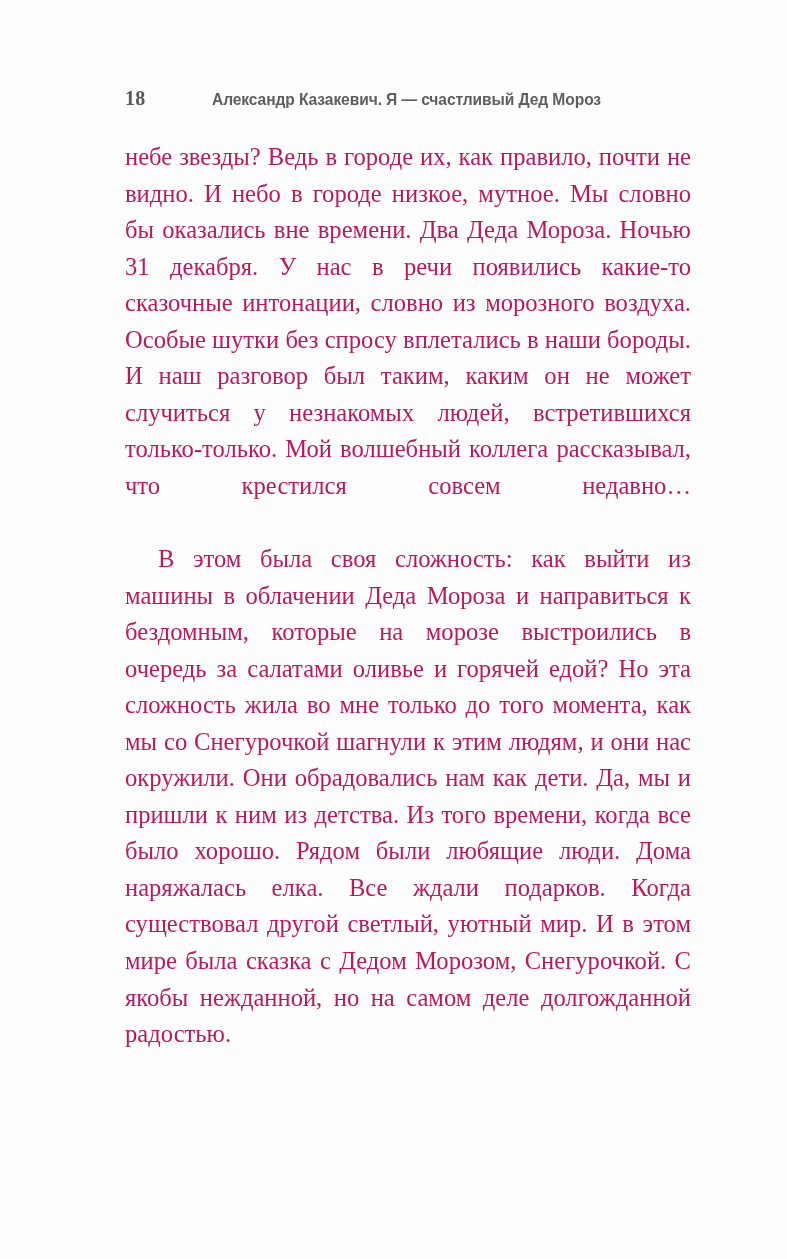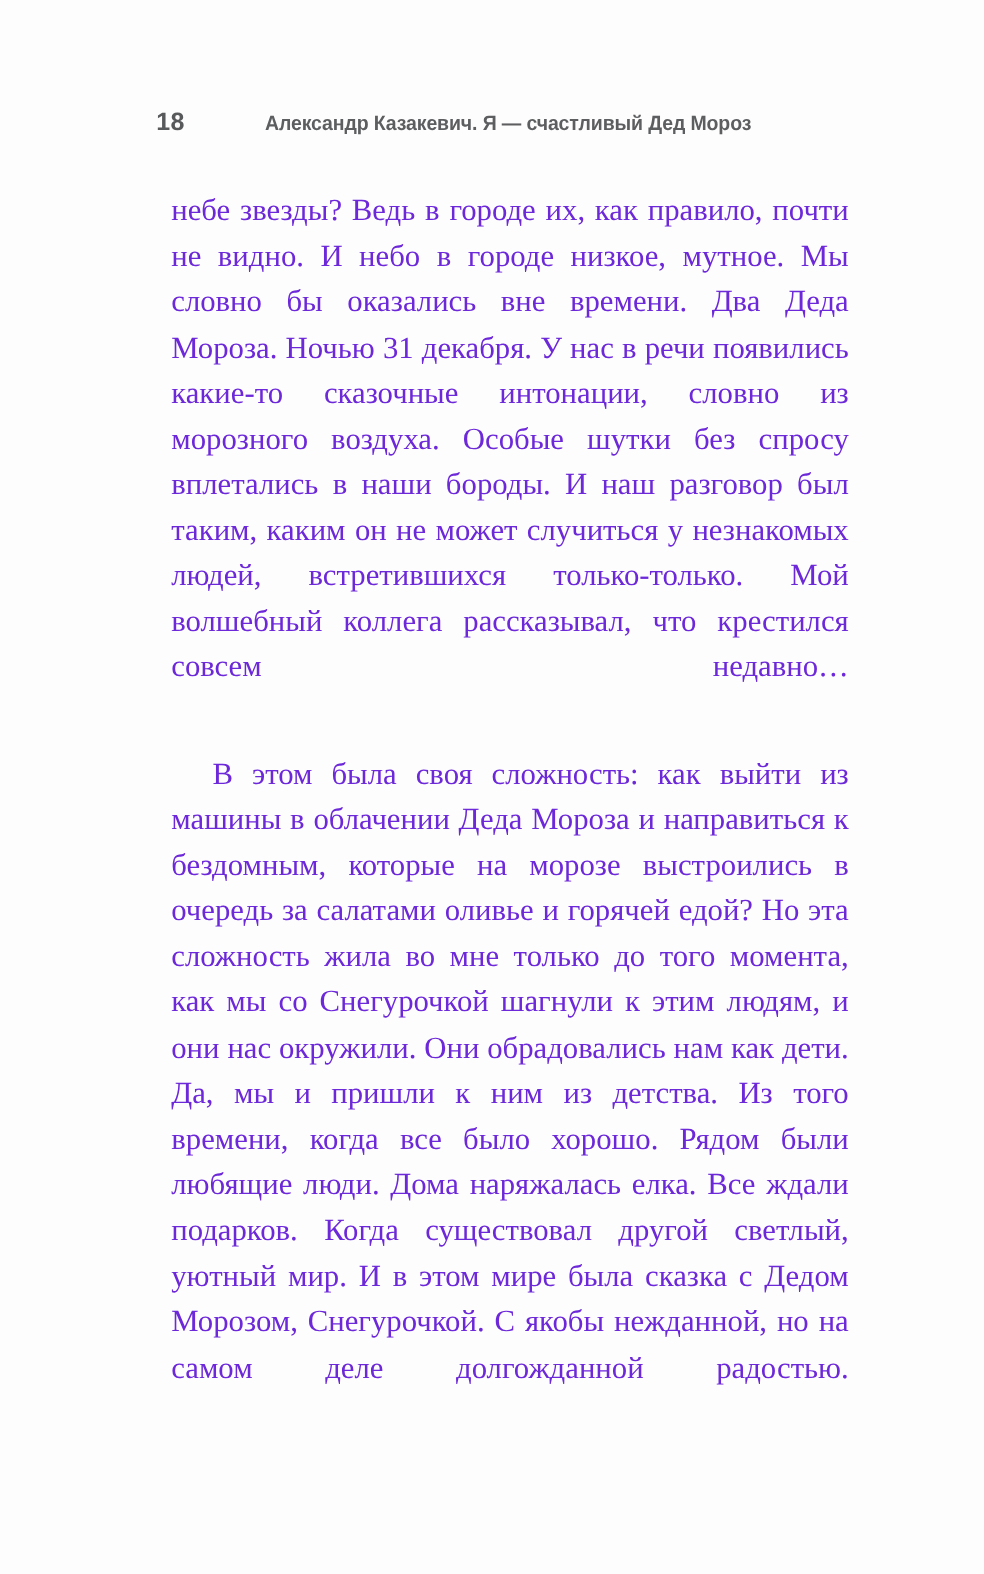--- a/index.html
+++ b/index.html
@@ -24,21 +24,21 @@
     position: absolute;
     left: 125px;
     top: 88px;
     width: 565px;
     height: 26px;
     display: flex;
     align-items: baseline;
   }
 
   .folio {
-    font-family: Liberation Sans, sans-serif;
+    font-family: Liberation Serif, serif;
     font-size: 20px;
     font-weight: 600;
     color: #58595b;
     letter-spacing: 0.2px;
     width: 87px;
     flex: 0 0 87px;
     line-height: 1;
   }
 
   .running-title {
@@ -55,24 +55,24 @@
 
   
   .text-block {
     position: absolute;
     left: 125px;
     top: 139px;
     width: 566px;
   }
 
   .para {
-    margin: 12px;
+    margin: 0;
     font-size: 24.6px;
     line-height: 36.55px;
-    color: #6d28d9;
+    color: #be185d;
     text-align: justify;
     text-justify: inter-word;
     hyphens: manual;
     -webkit-hyphens: manual;
     word-spacing: -0.2px;
     font-kerning: normal;
   }
 
   .para.indent {
     text-indent: 33px;

